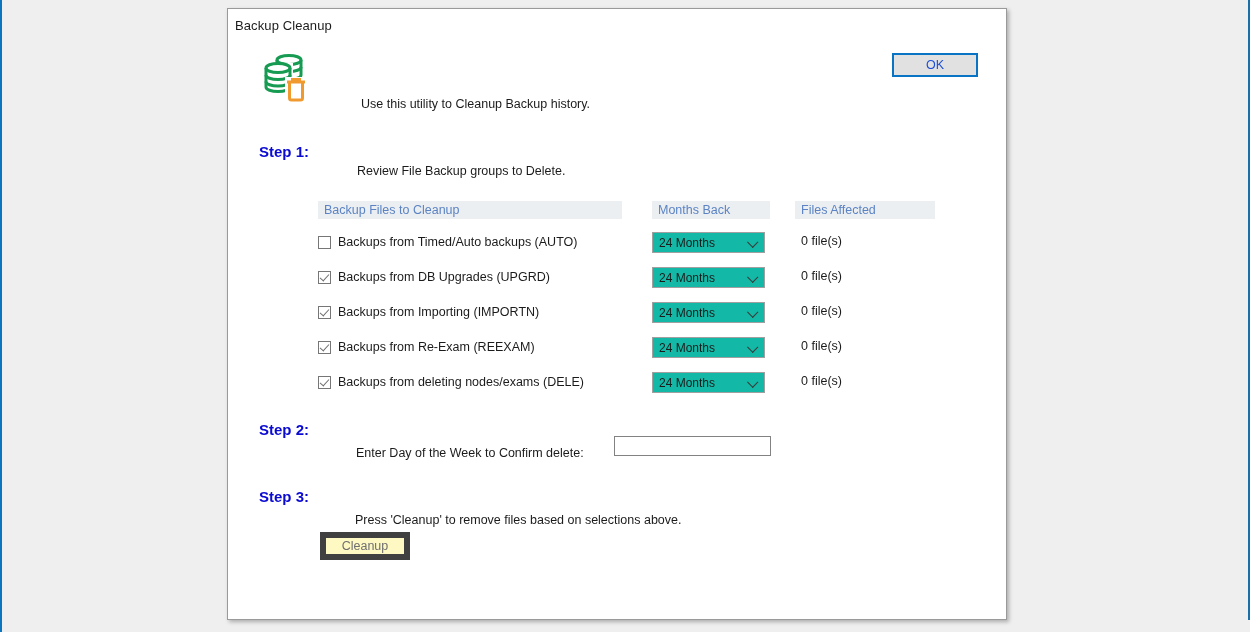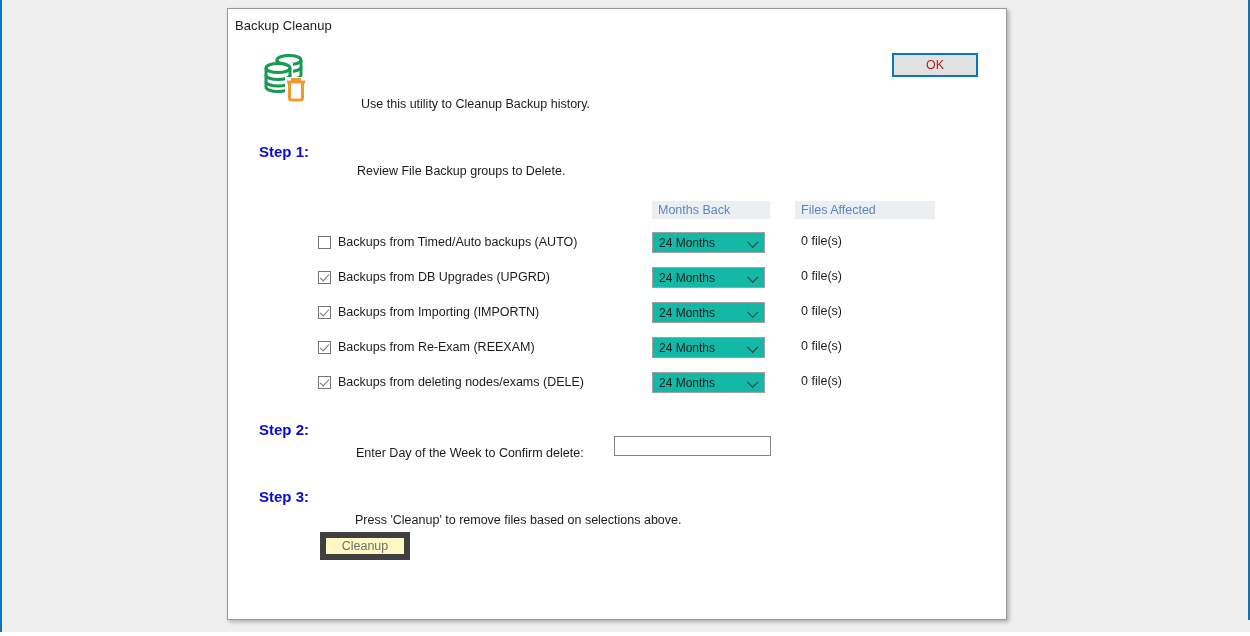--- a/index.html
+++ b/index.html
@@ -74,21 +74,21 @@
   
   .ok-btn {
     position: absolute;
     left: 664px;
     top: 44px;
     width: 86px;
     height: 24px;
     background: #e1e1e1;
     border: 2px solid #0a74c4;
     font-size: 12.5px;
-    color: #b91c1c;
+    color: #1d4ed8;
     font-family: "Liberation Sans", sans-serif;
     display: flex;
     align-items: center;
     justify-content: center;
     box-sizing: border-box;
     cursor: default;
     padding: 0;
   }
 
   
@@ -281,20 +281,21 @@
     </svg>
   </div>
 
   <div class="intro">Use this utility to Cleanup Backup history.</div>
 
   <button class="ok-btn">OK</button>
 
   <div class="step-label" id="step1-label">Step 1:</div>
   <div class="step-desc" id="step1-desc">Review File Backup groups to Delete.</div>
 
+  <div class="col-head" id="head-files">Backup Files to Cleanup</div>
   <div class="col-head" id="head-months">Months Back</div>
   <div class="col-head" id="head-affected">Files Affected</div>
 
   <div class="row" style="top:219px">
     <div class="cb-wrap">
       <span class="cbox"></span>
       <span class="cb-label">Backups from Timed/Auto backups (AUTO)</span>
     </div>
     <div class="months-select">
       <span>24 Months</span>

